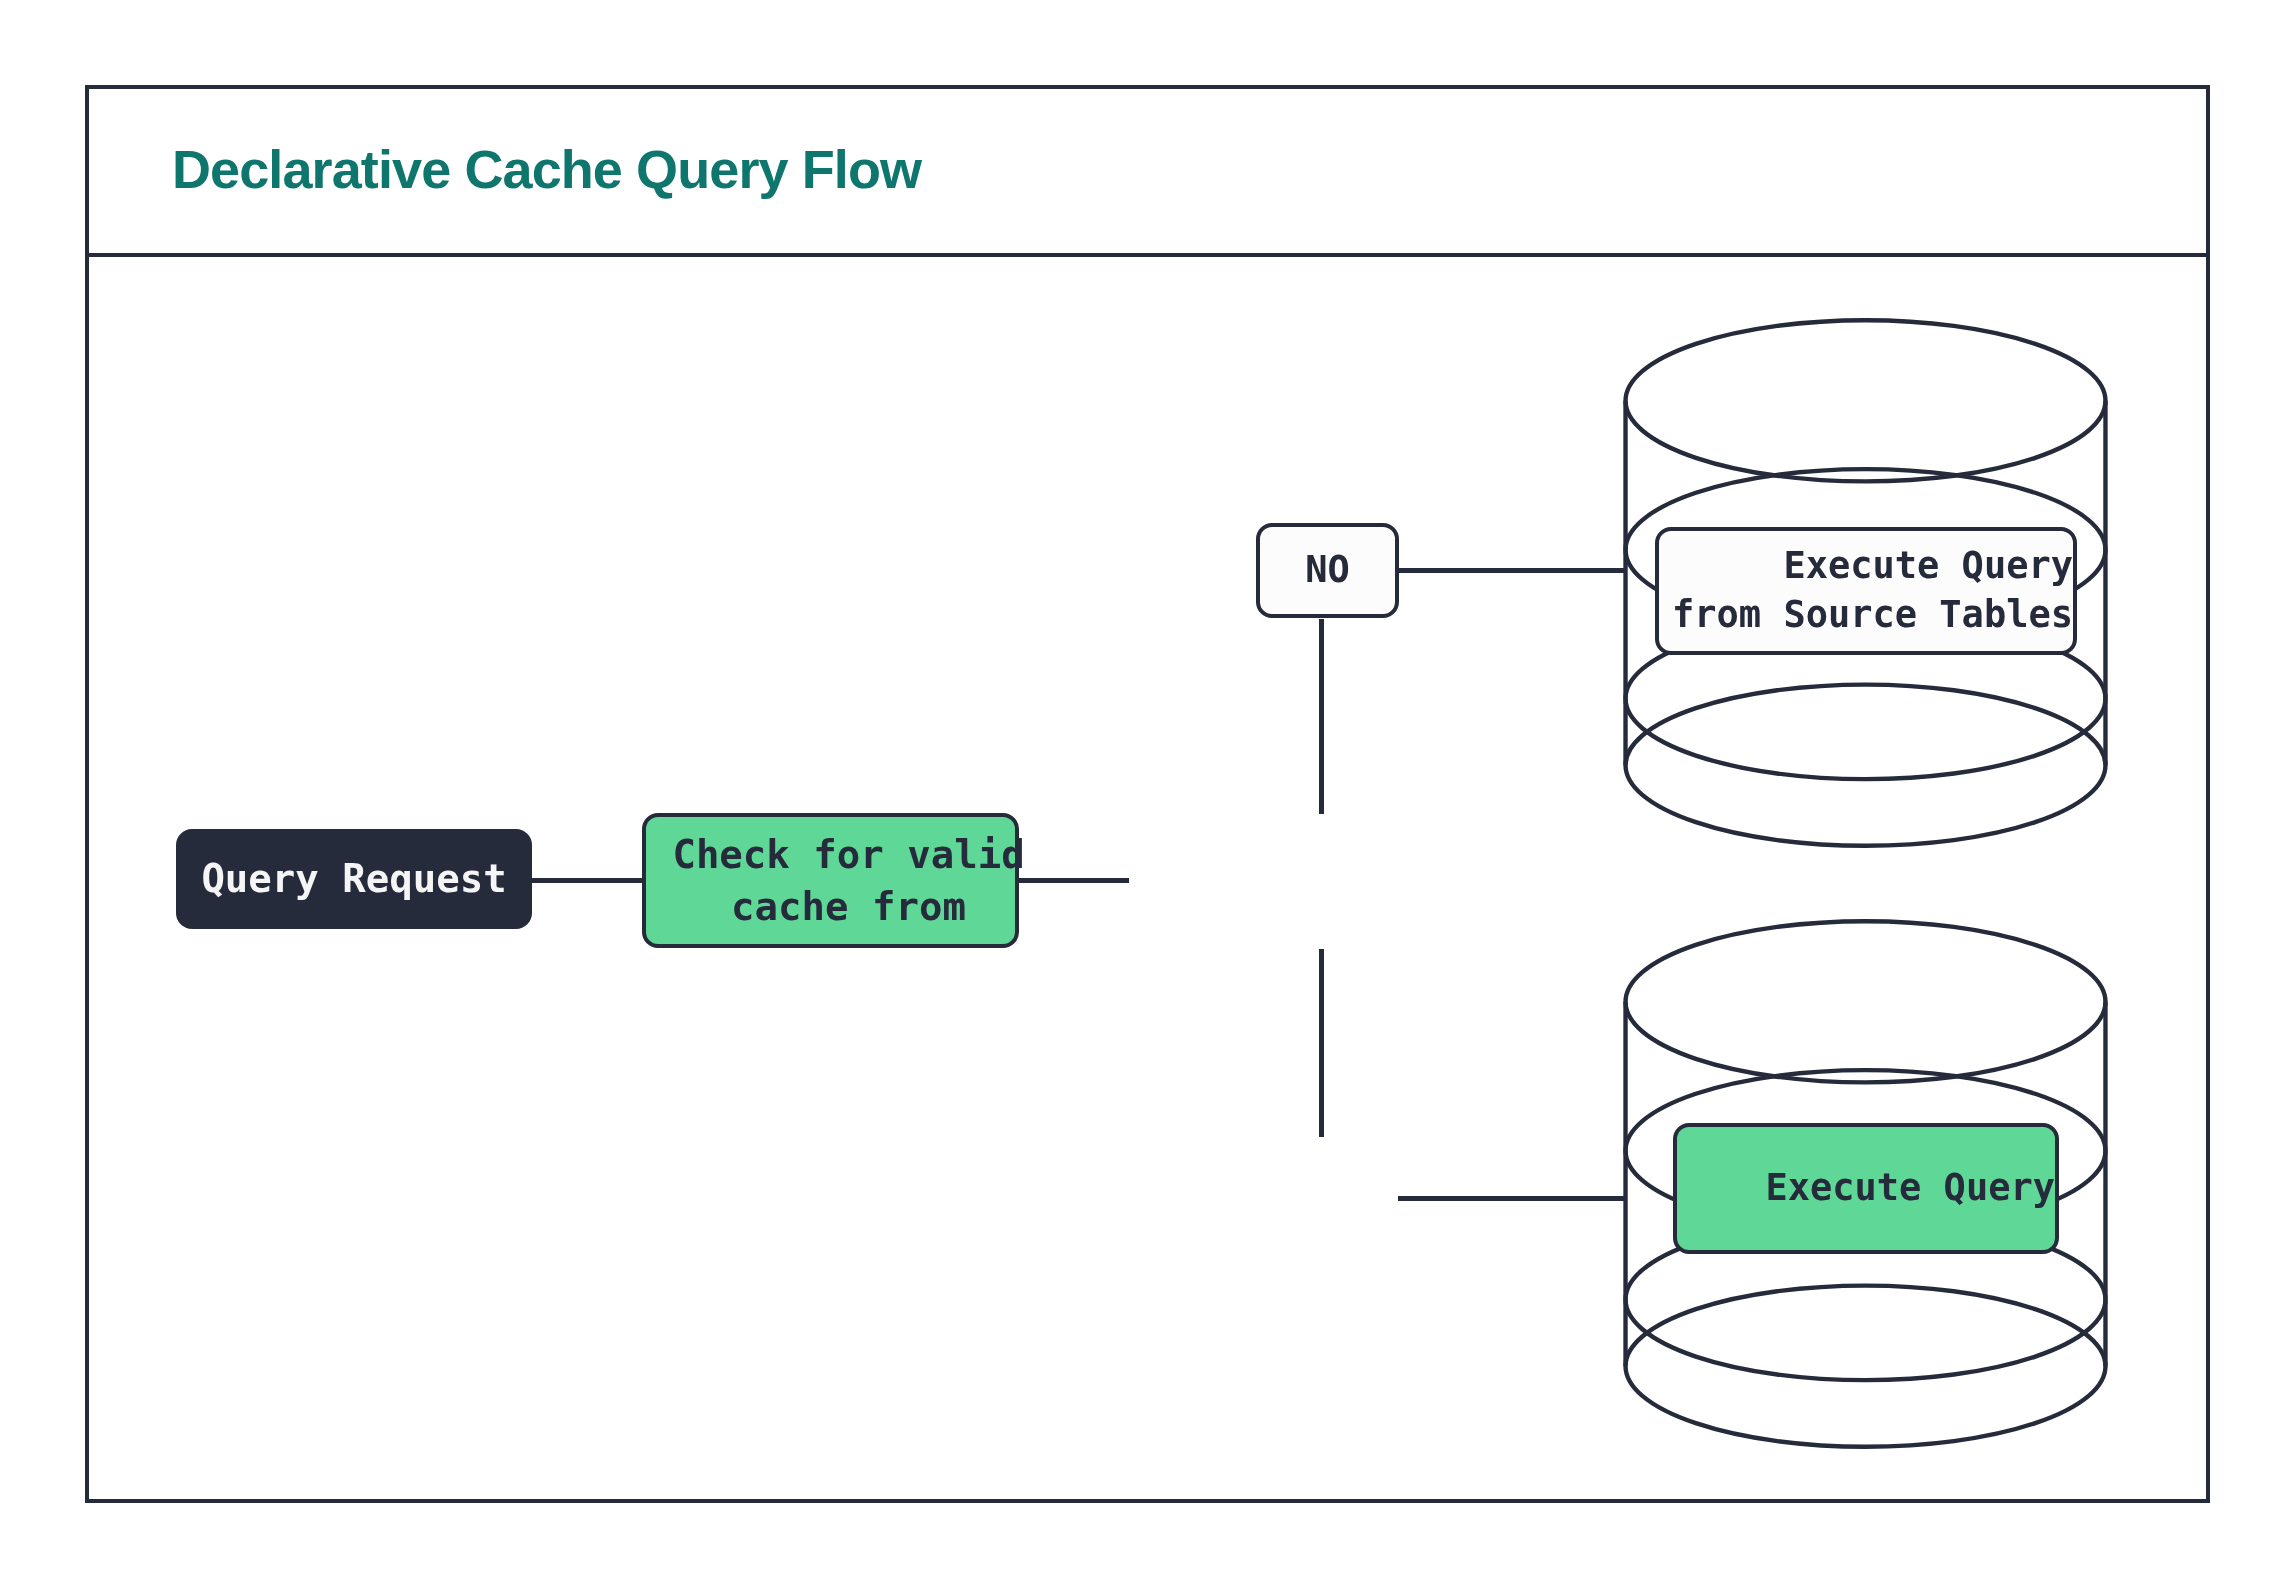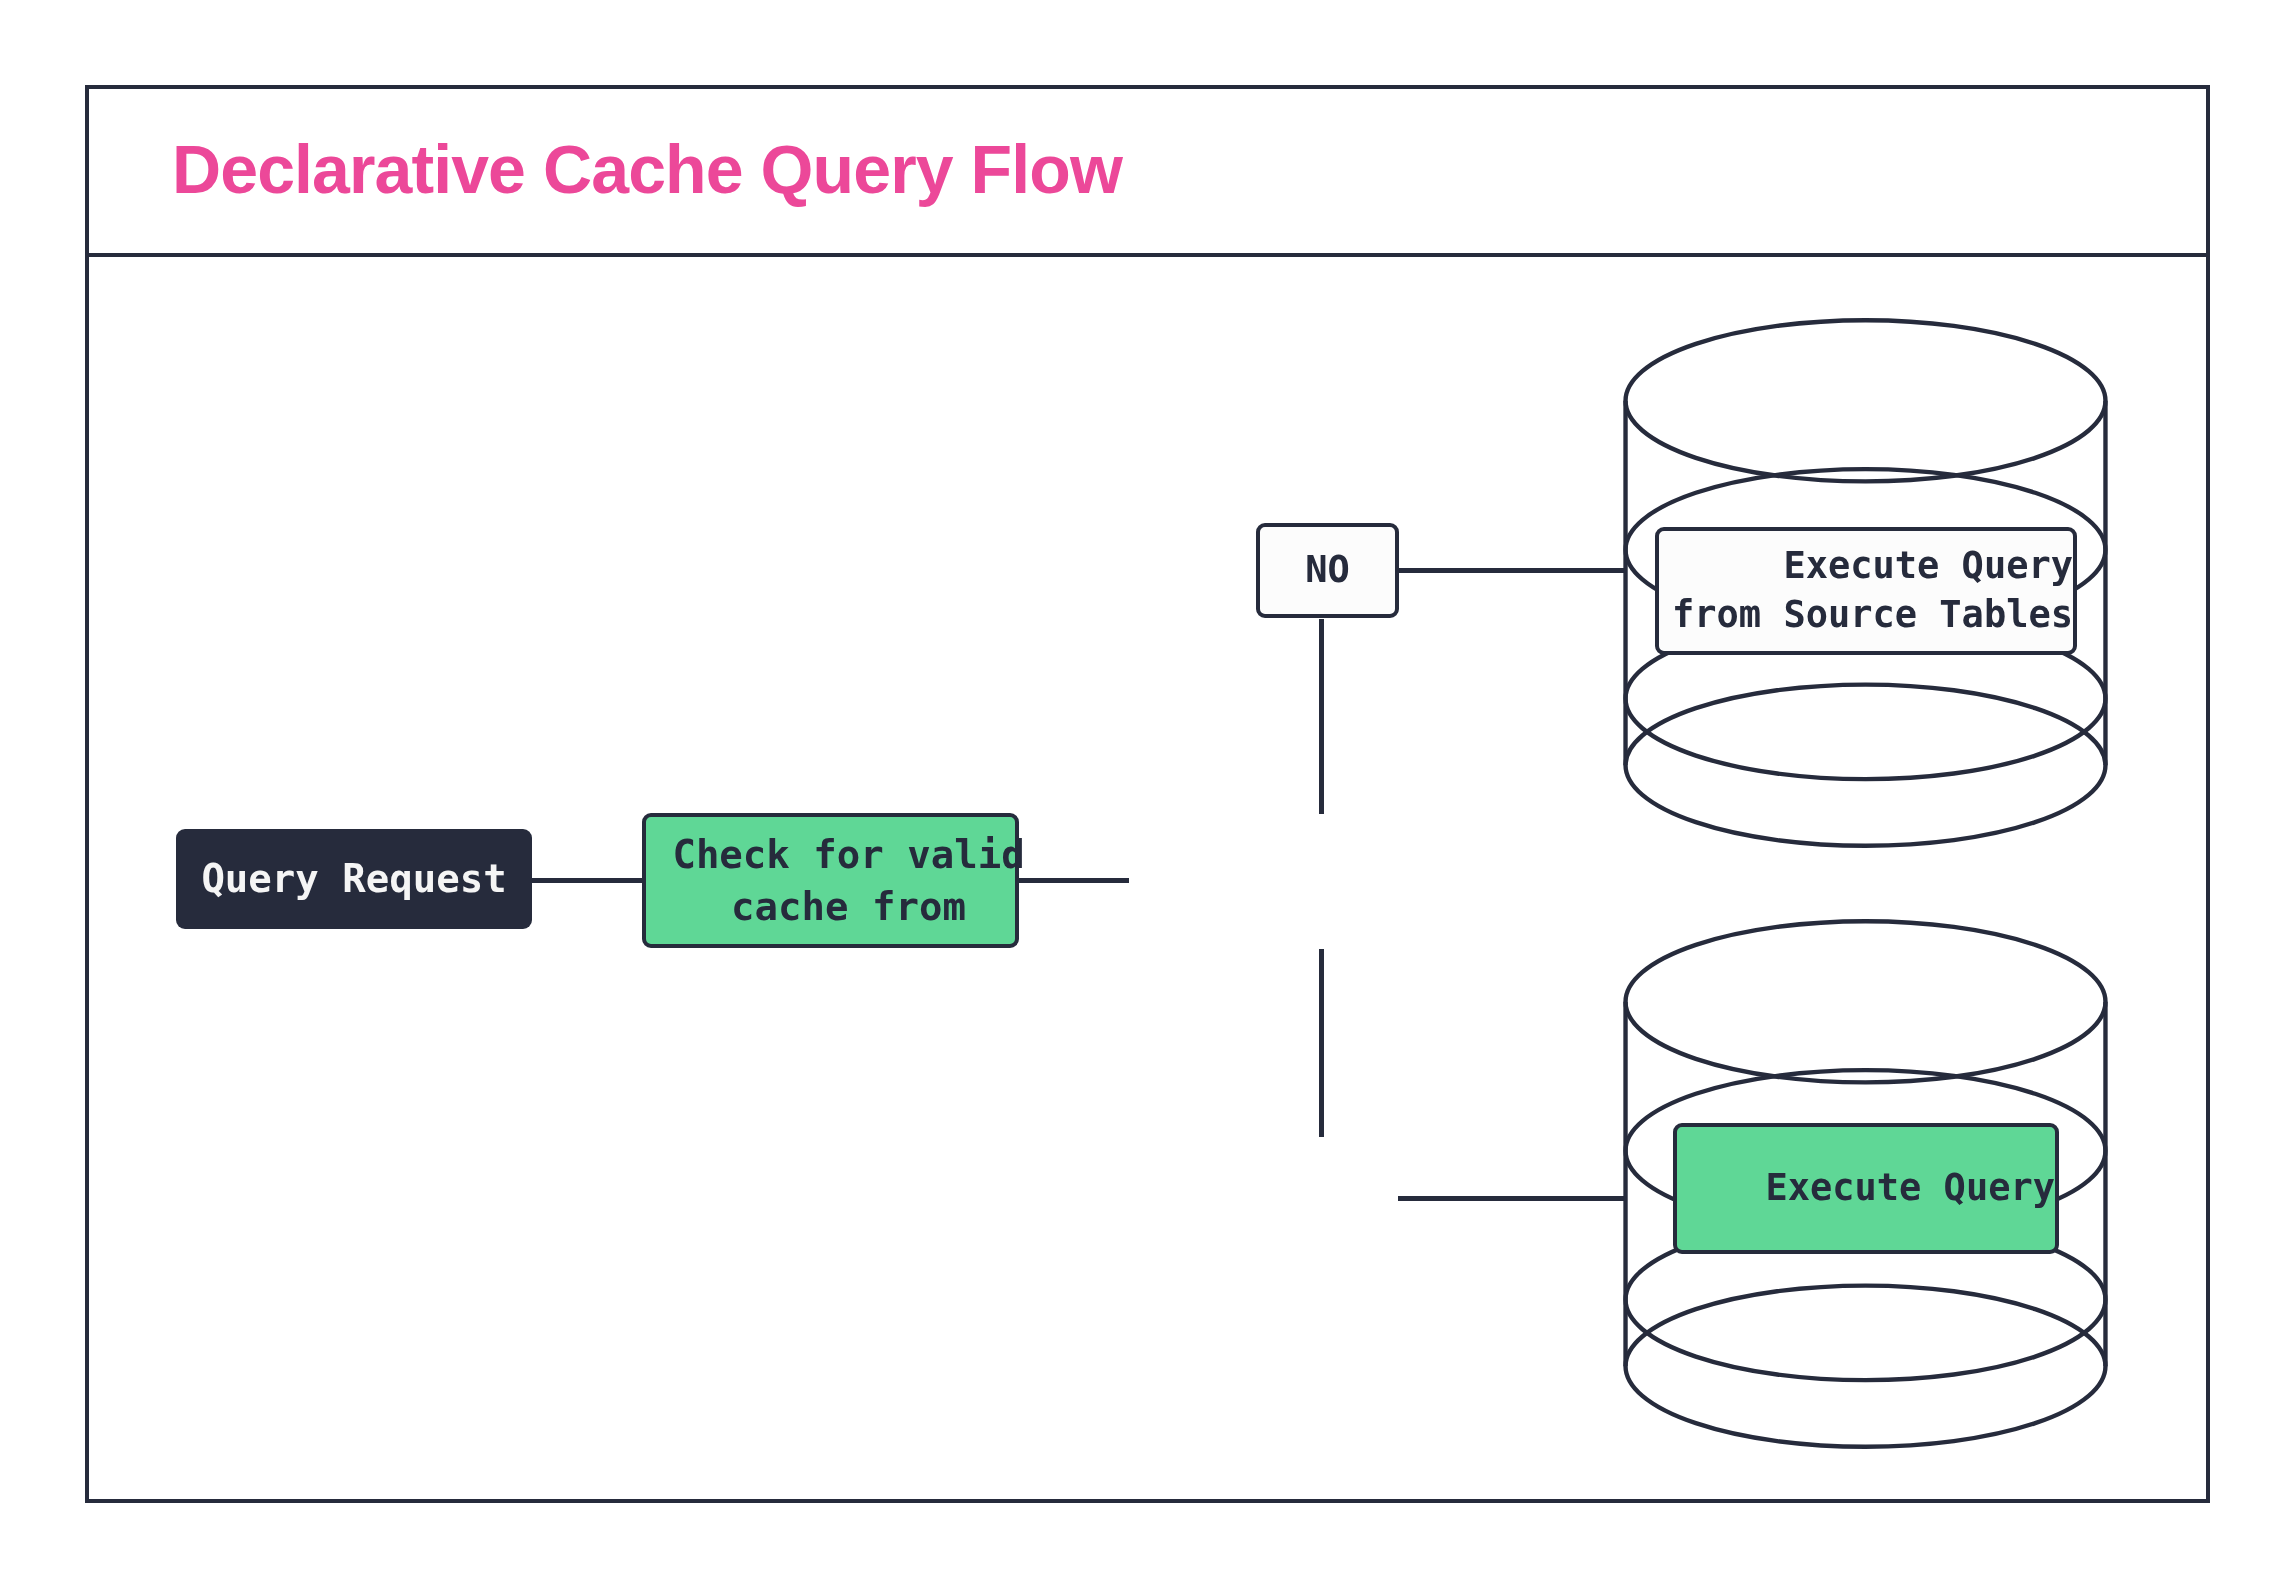--- a/index.html
+++ b/index.html
@@ -11,25 +11,25 @@
     position:absolute;left:85px;top:85px;width:2125px;height:1418px;
     border:4.4px solid #262b3c;background:#ffffff;box-sizing:border-box;
   }
   .title-band{
     position:absolute;left:85px;top:85px;width:2125px;height:172px;
     border-bottom:4.4px solid #262b3c;box-sizing:border-box;
     display:flex;align-items:center;
   }
   .title{
     font-family:"Liberation Sans", sans-serif;
-    font-weight:700;font-size:68px;letter-spacing:-0.9px;color:#ec4899;
+    font-weight:700;font-size:54px;letter-spacing:-0.9px;color:#0f766e;
     padding-left:87px;white-space:nowrap;
   }
   .node{
-    position:absolute;box-sizing:border-box;border-radius:9px;
+    position:absolute;box-sizing:border-box;border-radius:16px;
     display:flex;flex-direction:column;align-items:center;justify-content:center;
     font-size:39px;font-weight:600;line-height:1.32;white-space:nowrap;text-align:center;
   }
   .dark{background:#262b3c;color:#f5f5f5;}
   .green{background:#5fd796;color:#262b3c;border:4.4px solid #262b3c;}
   .light{background:#fcfcfc;color:#262b3c;border:4.4px solid #262b3c;}
   .conn{position:absolute;background:#262b3c;}
   .h{height:5.3px;}
   .v{width:5.3px;}
   .dbsvg{position:absolute;width:491px;height:536px;}

